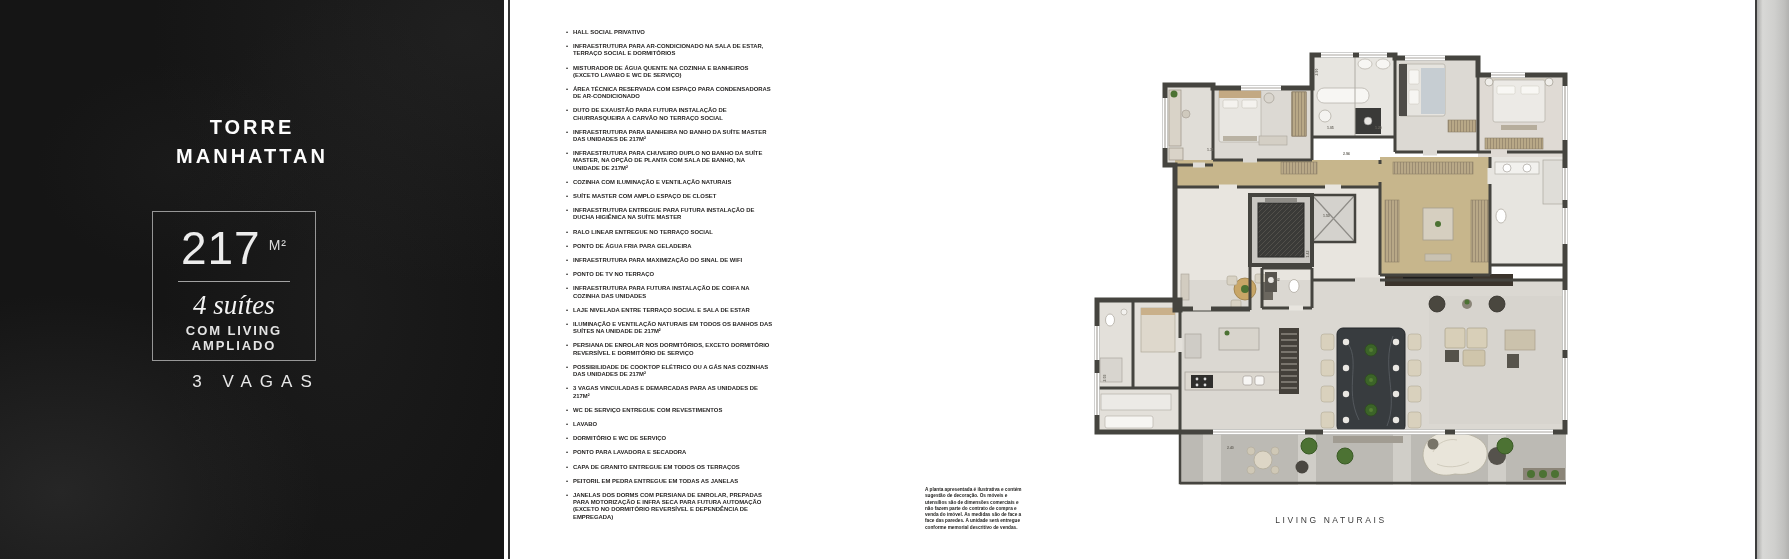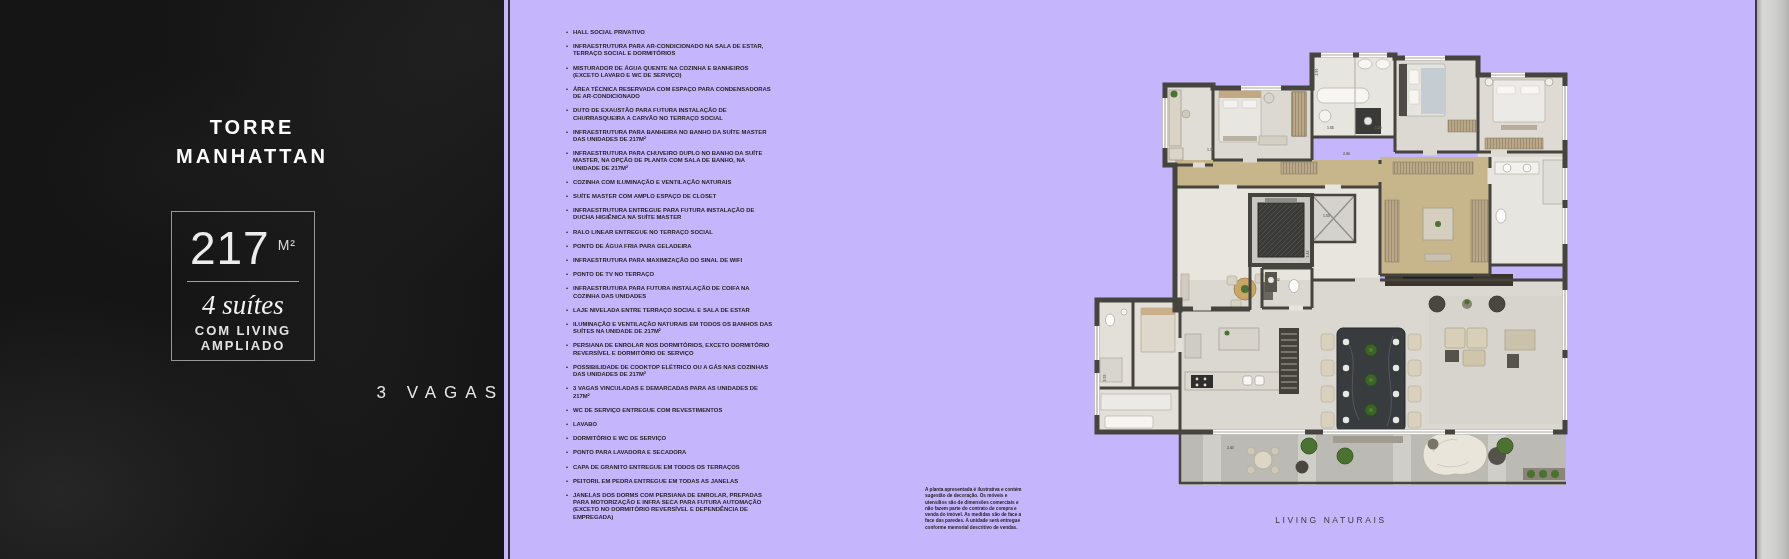--- a/index.html
+++ b/index.html
@@ -1,37 +1,37 @@
 <!DOCTYPE html>
 <html><head>
 <meta charset="utf-8">
 <style>
   html,body{margin:0;padding:0;background:#888;}
-  .page{position:relative;width:1789px;height:559px;background:#c4b5fd;overflow:hidden;
+  .page{position:relative;width:1789px;height:559px;background:#ffffff;overflow:hidden;
         font-family:"Liberation Sans",sans-serif;}
 
   
   .left-panel{position:absolute;left:0;top:0;width:504px;height:559px;color:#fff;
     background:
       radial-gradient(ellipse 420px 320px at 12% 88%, rgba(82,82,82,.28), transparent 62%),
       radial-gradient(ellipse 520px 420px at 92% 6%, rgba(70,70,70,.22), transparent 60%),
       radial-gradient(ellipse 300px 520px at 68% 55%, rgba(58,58,58,.18), transparent 60%),
       radial-gradient(ellipse 200px 150px at 35% 30%, rgba(55,55,55,.15), transparent 70%),
       #151515;}
   .tower-title{position:absolute;top:113px;left:0;width:100%;text-align:center;
     font-size:20px;font-weight:bold;letter-spacing:3px;line-height:29px;color:#fdfdfd;}
-  .spec-box{position:absolute;left:171px;top:211px;width:144px;height:150px;
+  .spec-box{position:absolute;left:152px;top:211px;width:164px;height:150px;
     border:1px solid rgba(255,255,255,.55);text-align:center;box-sizing:border-box;}
   .area{margin-top:12px;white-space:nowrap;}
   .area-num{font-size:46px;font-weight:200;letter-spacing:1px;color:#ececec;line-height:48px;}
   .area-unit{font-size:14px;color:#dcdcdc;margin-left:8px;vertical-align:14px;letter-spacing:1px;}
   .spec-divider{width:112px;border-top:1px solid rgba(255,255,255,.6);margin:9px auto 9px;}
   .suites{font-family:"Liberation Serif",serif;font-style:italic;font-size:27px;color:#f4f4f4;line-height:28px;}
   .suites-sub{font-size:13px;letter-spacing:1.9px;margin-top:4px;color:#e3e3e3;font-weight:bold;}
-  .vagas{position:absolute;top:383px;left:0;width:504px;text-align:right;
+  .vagas{position:absolute;top:372px;left:0;width:504px;text-align:center;
     font-size:17px;letter-spacing:8px;text-indent:8px;color:#e8e8e8;font-weight:400;}
 
   
   .v-rule{position:absolute;left:508px;top:0;width:2px;height:559px;background:#343434;}
 
   
   .features{position:absolute;left:566px;top:29px;width:207px;margin:0;padding:0;list-style:none;
     font-size:5.9px;font-weight:bold;line-height:7.2px;color:#211f1e;}
   .features li{margin:0 0 7px 0;padding-left:7px;position:relative;}
   .features li::before{content:"\2022";position:absolute;left:0;top:0;}

